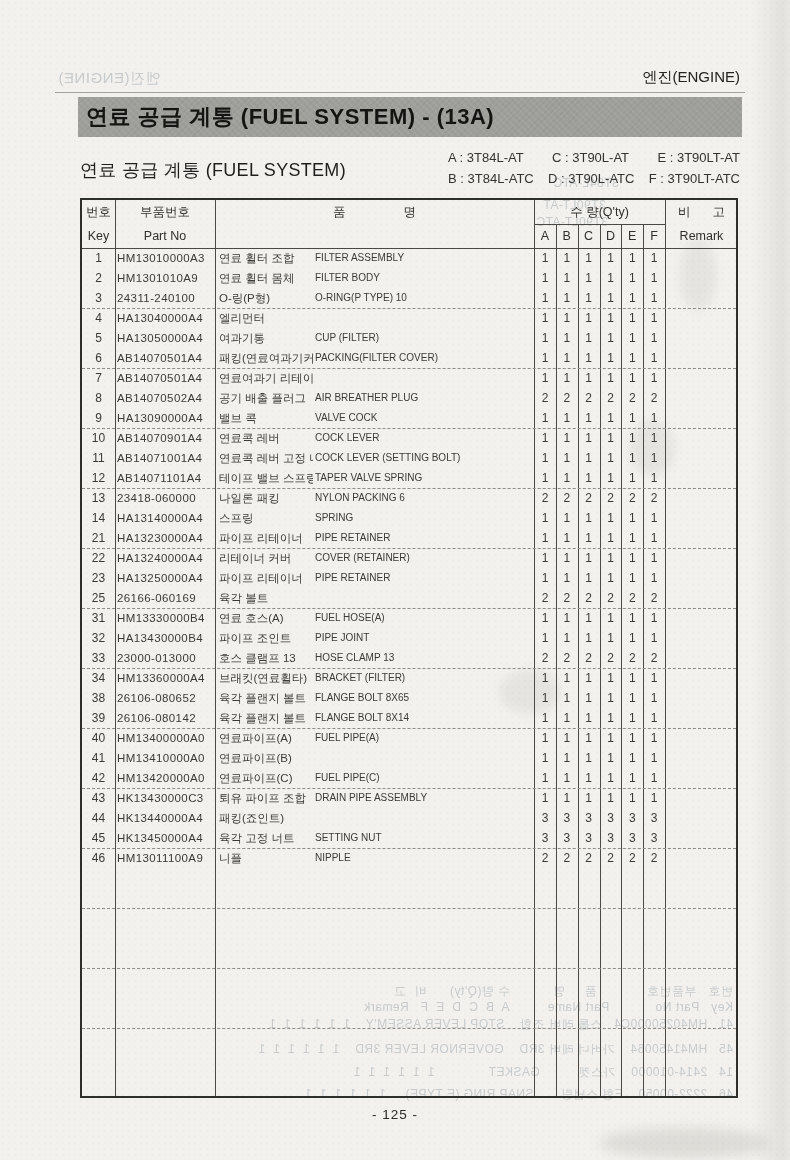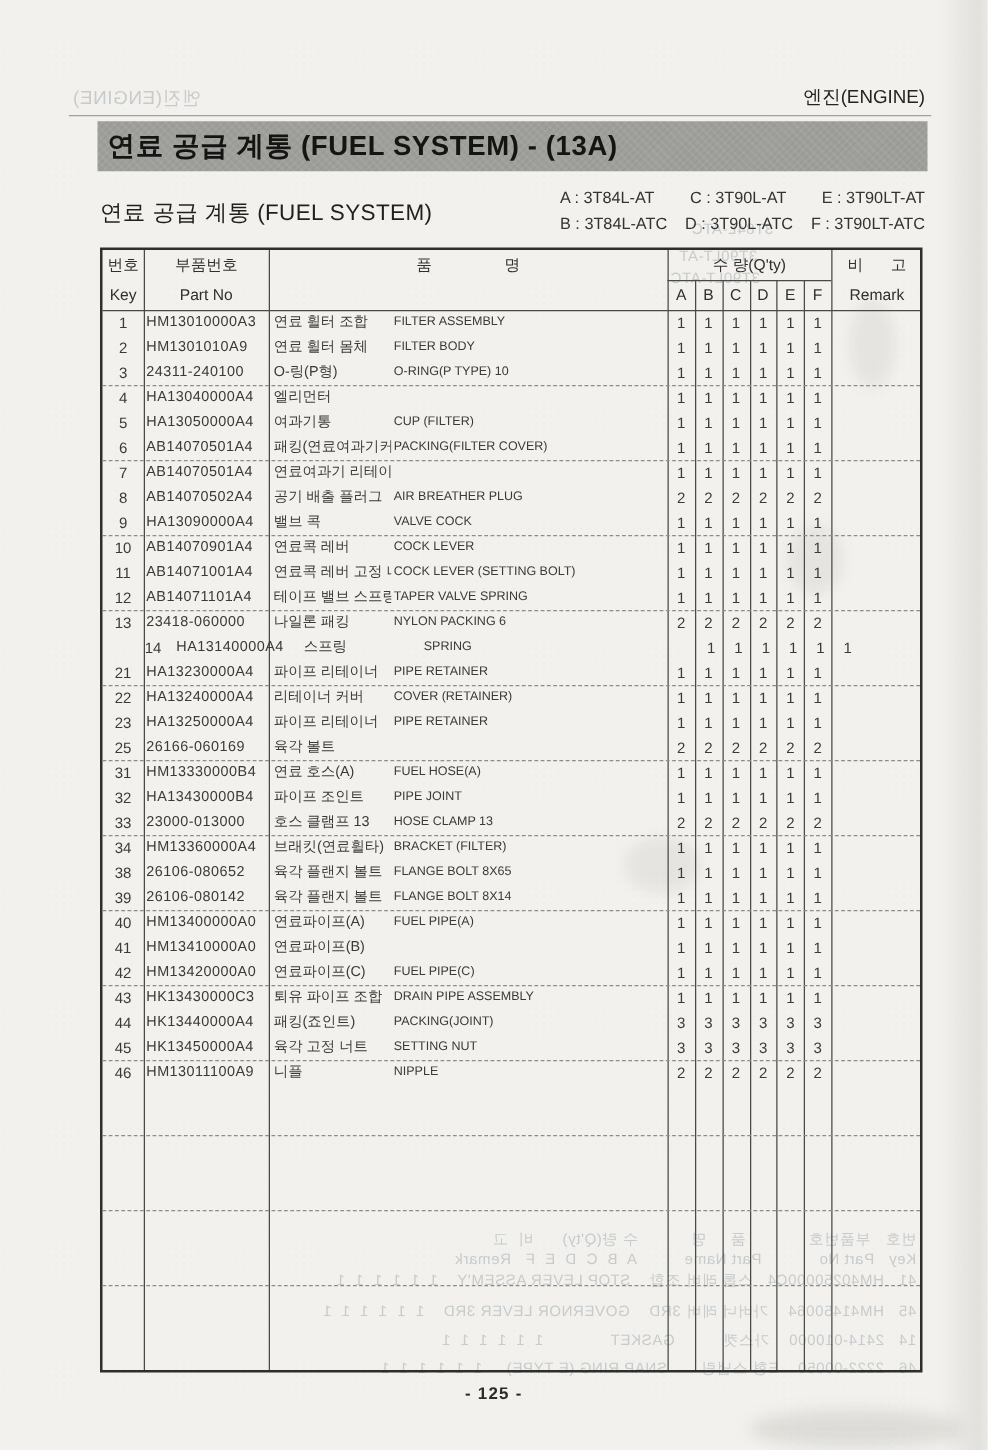--- a/index.html
+++ b/index.html
@@ -42,21 +42,21 @@
   .trow{position:absolute;left:0;width:654px;height:20px;line-height:20px;
     font-size:12px;color:#3a3a37;}
   .trow span{position:absolute;white-space:nowrap;}
   .c-key{left:0;width:33px;text-align:center;}
   .c-pno{left:35px;width:98px;font-size:11.5px;letter-spacing:0.4px;}
   .c-nko{left:137px;width:94px;font-size:11.5px;overflow:hidden;}
   .c-nen{left:233px;width:218px;font-size:10px;}
   .c-q{width:22px;text-align:center;}
   
   .page-number{position:absolute;left:0;top:1107px;width:790px;text-align:center;
-    font-size:13.5px;font-weight:700;color:#2b2b29;letter-spacing:1px;}
+    font-size:13.5px;font-weight:400;color:#2b2b29;letter-spacing:1px;}
   .edge-shade-right{position:absolute;top:0;right:0;width:38px;height:1160px;
     background:linear-gradient(to right,rgba(0,0,0,0) 0,rgba(110,108,100,0.12) 80%,rgba(110,108,100,0.07) 100%);}
   .corner-smudge{position:absolute;left:600px;top:1128px;width:170px;height:30px;
     border-radius:50%;background:rgba(130,128,118,0.18);filter:blur(6px);}
 </style>
 </head>
 <body>
 
 <div class="page">
 
@@ -307,21 +307,21 @@
     <span class="c-nko">나일론 패킹</span>
     <span class="c-nen">NYLON PACKING 6</span>
   <span class="c-q" style="left: 452px;">2</span>
           <span class="c-q" style="left: 473.833px;">2</span>
           <span class="c-q" style="left: 495.667px;">2</span>
           <span class="c-q" style="left: 517.5px;">2</span>
           <span class="c-q" style="left: 539.333px;">2</span>
           <span class="c-q" style="left: 561.167px;">2</span>
         </div>
 
-  <div class="trow" style="top: 308px; margin-left: 24px;">
+  <div class="trow" style="top: 308px;">
     <span class="c-key">14</span>
     <span class="c-pno">HA13140000A4</span>
     <span class="c-nko">스프링</span>
     <span class="c-nen">SPRING</span>
   <span class="c-q" style="left: 452px;">1</span>
           <span class="c-q" style="left: 473.833px;">1</span>
           <span class="c-q" style="left: 495.667px;">1</span>
           <span class="c-q" style="left: 517.5px;">1</span>
           <span class="c-q" style="left: 539.333px;">1</span>
           <span class="c-q" style="left: 561.167px;">1</span>
@@ -504,21 +504,20 @@
           <span class="c-q" style="left: 495.667px;">1</span>
           <span class="c-q" style="left: 517.5px;">1</span>
           <span class="c-q" style="left: 539.333px;">1</span>
           <span class="c-q" style="left: 561.167px;">1</span>
         </div>
 
   <div class="trow" style="top: 608px;">
     <span class="c-key">44</span>
     <span class="c-pno">HK13440000A4</span>
     <span class="c-nko">패킹(죠인트)</span>
-    <span class="c-nen">PACKING(JOINT)</span>
   <span class="c-q" style="left: 452px;">3</span>
           <span class="c-q" style="left: 473.833px;">3</span>
           <span class="c-q" style="left: 495.667px;">3</span>
           <span class="c-q" style="left: 517.5px;">3</span>
           <span class="c-q" style="left: 539.333px;">3</span>
           <span class="c-q" style="left: 561.167px;">3</span>
         </div>
 
   <div class="trow" style="top: 628px;">
     <span class="c-key">45</span>

